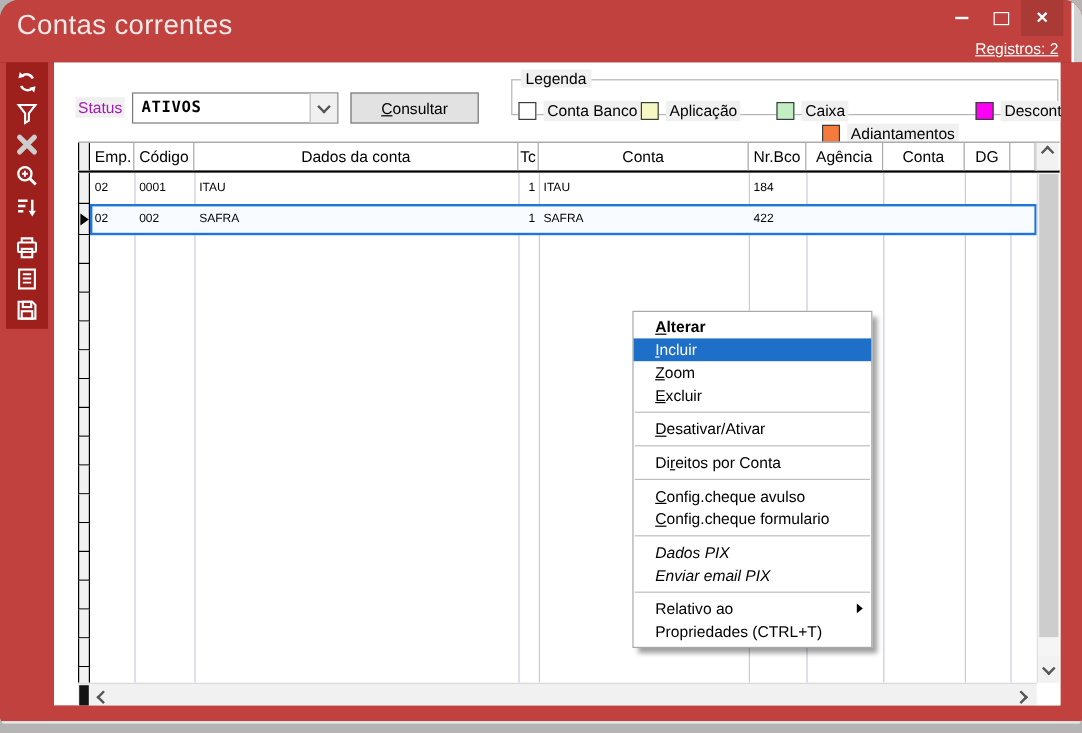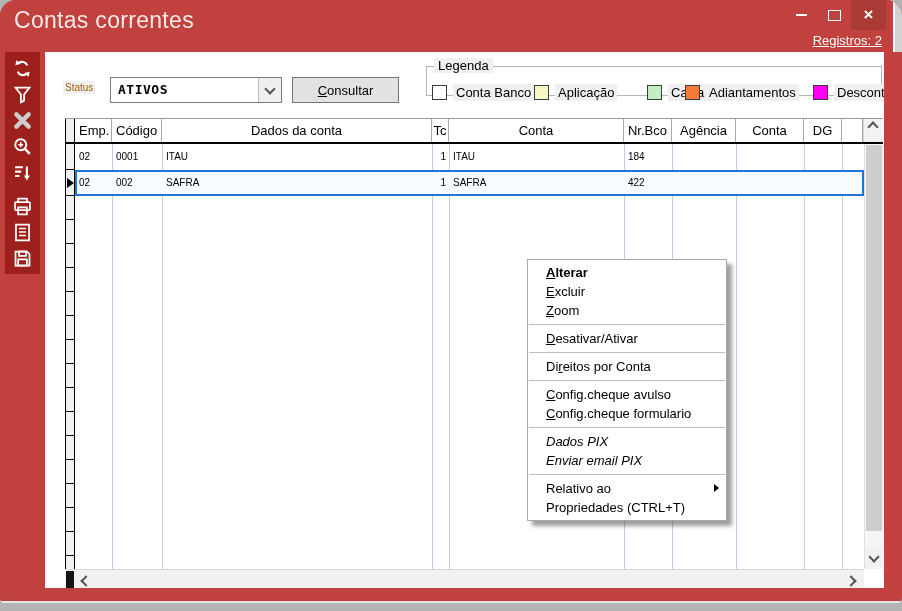--- a/index.html
+++ b/index.html
@@ -21,21 +21,21 @@
 
   
   .sidebar{position:absolute;left:0;top:52px;width:45px;height:549px;background:#c0413e;}
   .toolbar{position:absolute;left:5px;top:0;width:35px;height:216px;background:#9e201d;display:flex;flex-direction:column;align-items:center;padding-top:4px;box-sizing:border-box;}
   .tool-btn{width:30px;height:25px;display:flex;align-items:center;justify-content:center;margin-bottom:1px;cursor:pointer;}
   .tool-btn svg{display:block;}
   .tool-gap{height:8px;}
 
   
   .content{position:absolute;left:45px;top:52px;width:839px;height:536px;background:#ffffff;}
-  .lbl{background:#f0f0f0;font-size:10px;color:#a16207;padding:1px 2px;}
+  .lbl{background:#f0f0f0;font-size:13px;color:#a21caf;padding:1px 2px;}
   .status-lbl{position:absolute;left:18px;top:29px;}
   .combo{position:absolute;left:65px;top:25px;width:172px;height:26px;border:1px solid #7a7a7a;background:#fff;box-sizing:border-box;cursor:pointer;}
   .combo-val{position:absolute;left:7px;top:4px;font-family:"DejaVu Sans Mono", monospace;font-weight:bold;font-size:13px;letter-spacing:.5px;}
   .combo-btn{position:absolute;right:0;top:0;width:22px;height:24px;background:#f0f0f0;border-left:1px solid #c0c0c0;display:flex;align-items:center;justify-content:center;}
   .btn.consultar{position:absolute;left:247px;top:25px;width:107px;height:26px;background:#e2e2e2;border:1px solid #757575;font-size:13px;font-family:"Liberation Sans",sans-serif;cursor:pointer;}
   .btn.consultar u{text-decoration:underline;}
 
   
   .chev{display:inline-block;width:6px;height:6px;border-left:2px solid #555;border-top:2px solid #555;}
   .chev.down{transform:rotate(225deg);margin-top:-3px;}
@@ -200,21 +200,21 @@
               <span class="legend-label">Conta Banco</span>
             </div>
             <div class="legend-item" style="left: 107px;">
               <span class="swatch" style="background: rgb(247, 247, 195);"></span>
               <span class="legend-label">Aplicação</span>
             </div>
             <div class="legend-item" style="left: 198px; margin-left: 22px;">
               <span class="swatch" style="background: rgb(195, 238, 195);"></span>
               <span class="legend-label">Caixa</span>
             </div>
-            <div class="legend-item" style="left: 258px;">
+            <div class="legend-item" style="left: 258px; margin-top: 19px;">
               <span class="swatch" style="background: rgb(245, 123, 60);"></span>
               <span class="legend-label">Adiantamentos</span>
             </div>
             <div class="legend-item" style="left: 386px;">
               <span class="swatch" style="background: rgb(255, 0, 245);"></span>
               <span class="legend-label">Descontos</span>
             </div>
           </div>
       </div>
 
@@ -314,22 +314,23 @@
     </div>
 
     <div class="border-right"></div>
     <div class="border-bottom"></div>
   </div>
 
   <div class="desk-bottom"></div>
 
   <div class="context-menu">
       <div class="menu-item bold"><u>A</u>lterar</div>
+      <div class="menu-item sel"><u>I</u>ncluir</div>
+      <div class="menu-item"><u>Z</u>oom</div>
       <div class="menu-item"><u>E</u>xcluir</div>
-      <div class="menu-item"><u>Z</u>oom</div>
       <div class="menu-sep"></div>
       <div class="menu-item"><u>D</u>esativar/Ativar</div>
       <div class="menu-sep"></div>
       <div class="menu-item">Di<u>r</u>eitos por Conta</div>
       <div class="menu-sep"></div>
       <div class="menu-item"><u>C</u>onfig.cheque avulso</div>
       <div class="menu-item"><u>C</u>onfig.cheque formulario</div>
       <div class="menu-sep"></div>
       <div class="menu-item italic">Dados PIX</div>
       <div class="menu-item italic">Enviar email PIX</div>

